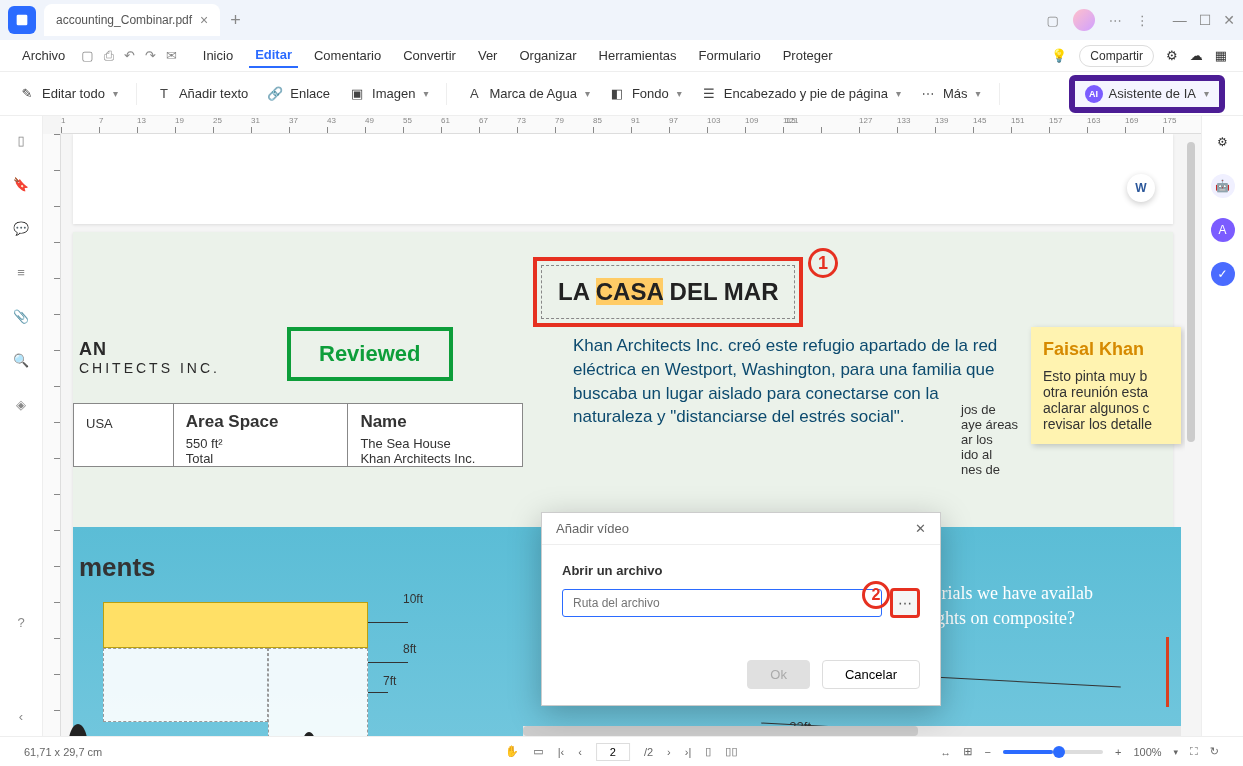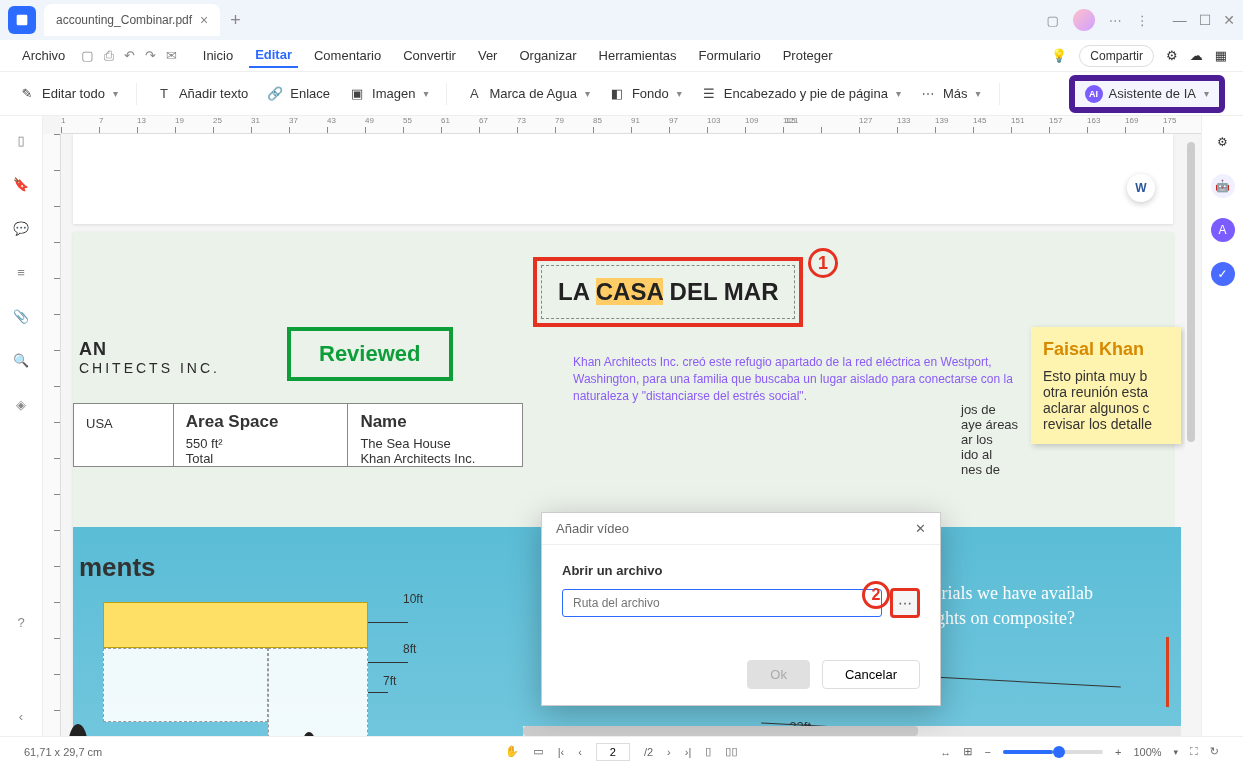--- a/index.html
+++ b/index.html
@@ -41,21 +41,21 @@
     .doc-scroll { position: absolute; inset: 18px 16px 0 18px; overflow: hidden; }
     .page-end { background: #fff; height: 90px; margin: 0 12px 8px 12px; box-shadow: 0 1px 3px rgba(0,0,0,0.1); }
     .page { background: #ebf2ea; margin: 0 12px; box-shadow: 0 1px 3px rgba(0,0,0,0.1); height: 600px; position: relative; }
     .scroller { position: absolute; right: 2px; top: 18px; bottom: 0; width: 12px; }
     .scroll-thumb { position: absolute; top: 8px; width: 8px; height: 300px; background: #ccc; border-right: 2px; border-radius: 4px; }
 
     .page .title-red { position: absolute; left: 460px; top: 25px; border: 4px solid #e63020; padding: 4px; }
     .page .title-red-inner { border: 1px dashed #888; padding: 12px 16px; font-family: Arial, sans-serif; font-weight: 700; font-size: 24px; color: #222; }
     .page .title-red-inner .hl { background: #ffcc66; }
     .page .callout-1 { position: absolute; left: 735px; top: 16px; width: 30px; height: 30px; border: 3px solid #e63020; border-radius: 50%; color: #e63020; display: flex; align-items: center; justify-content: center; font-weight: bold; font-size: 18px; }
-    .page .subtitle { position: absolute; left: 500px; top: 102px; width: 440px; font-size: 12px; color: #8b5cf6; line-height: 1.4; margin-top: 20px; }
+    .page .subtitle { position: absolute; left: 500px; top: 102px; width: 440px; font-size: 17px; color: #0c4a6e; line-height: 1.4; }
     .page .reviewed { position: absolute; left: 214px; top: 95px; border: 4px solid #0d9e3a; padding: 10px 28px; color: #0d9e3a; font-weight: 700; font-size: 22px; }
     .page .arch-name { position: absolute; left: 6px; top: 107px; font-family: Arial; color: #2a2a2a; }
     .page .an1 { font-size: 18px; font-weight: 700; letter-spacing: 1px; }
     .page .an2 { font-size: 14px; letter-spacing: 3px; }
     .page .table-strip { position: absolute; left: 0; top: 171px; width: 450px; height: 64px; background: #fff; border: 1px solid #888; display: flex; }
     .tcol { flex: 1; border-left: 1px solid #888; padding: 8px 12px; font-size: 13px; }
     .tcol:first-child { border-left: none; }
     .thl { font-weight: 700; font-size: 17px; margin-bottom: 4px; }
     .page .ments { position: absolute; left: 6px; top: 320px; font-size: 26px; font-weight: 600; color: #333; }
     .page .sticky { position: absolute; right: -8px; top: 95px; width: 150px; background: #fff3b0; padding: 12px; font-size: 14px; color: #333; box-shadow: 2px 2px 6px rgba(0,0,0,0.2); }

